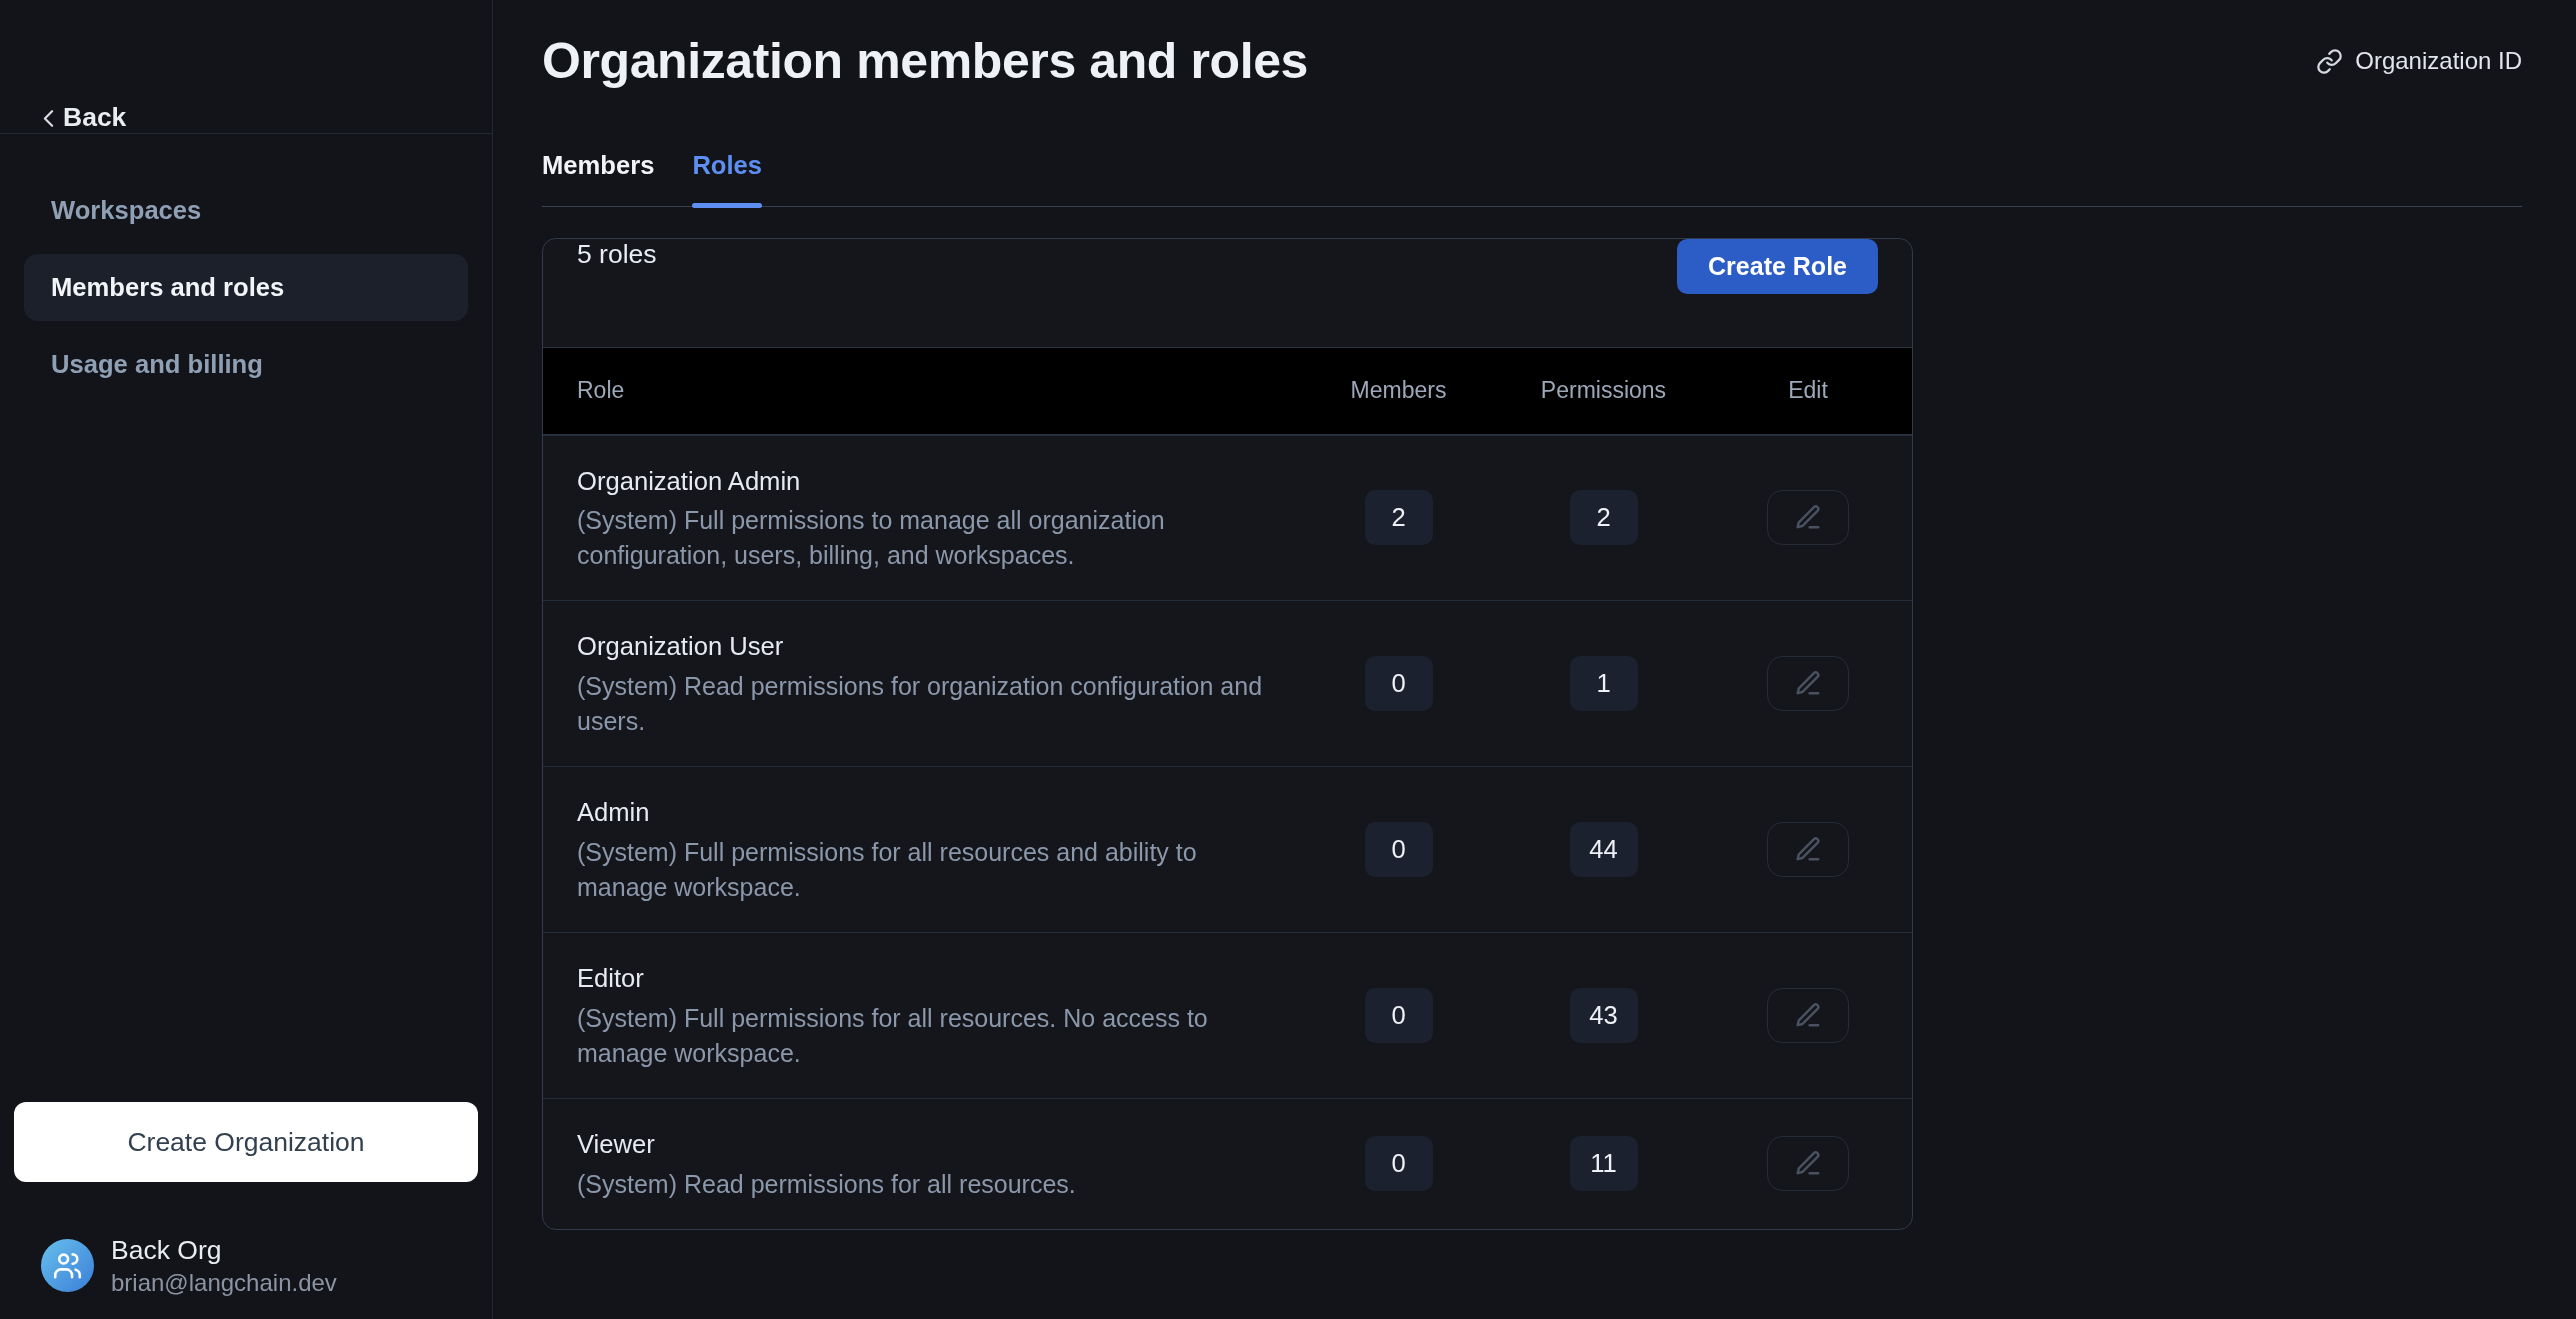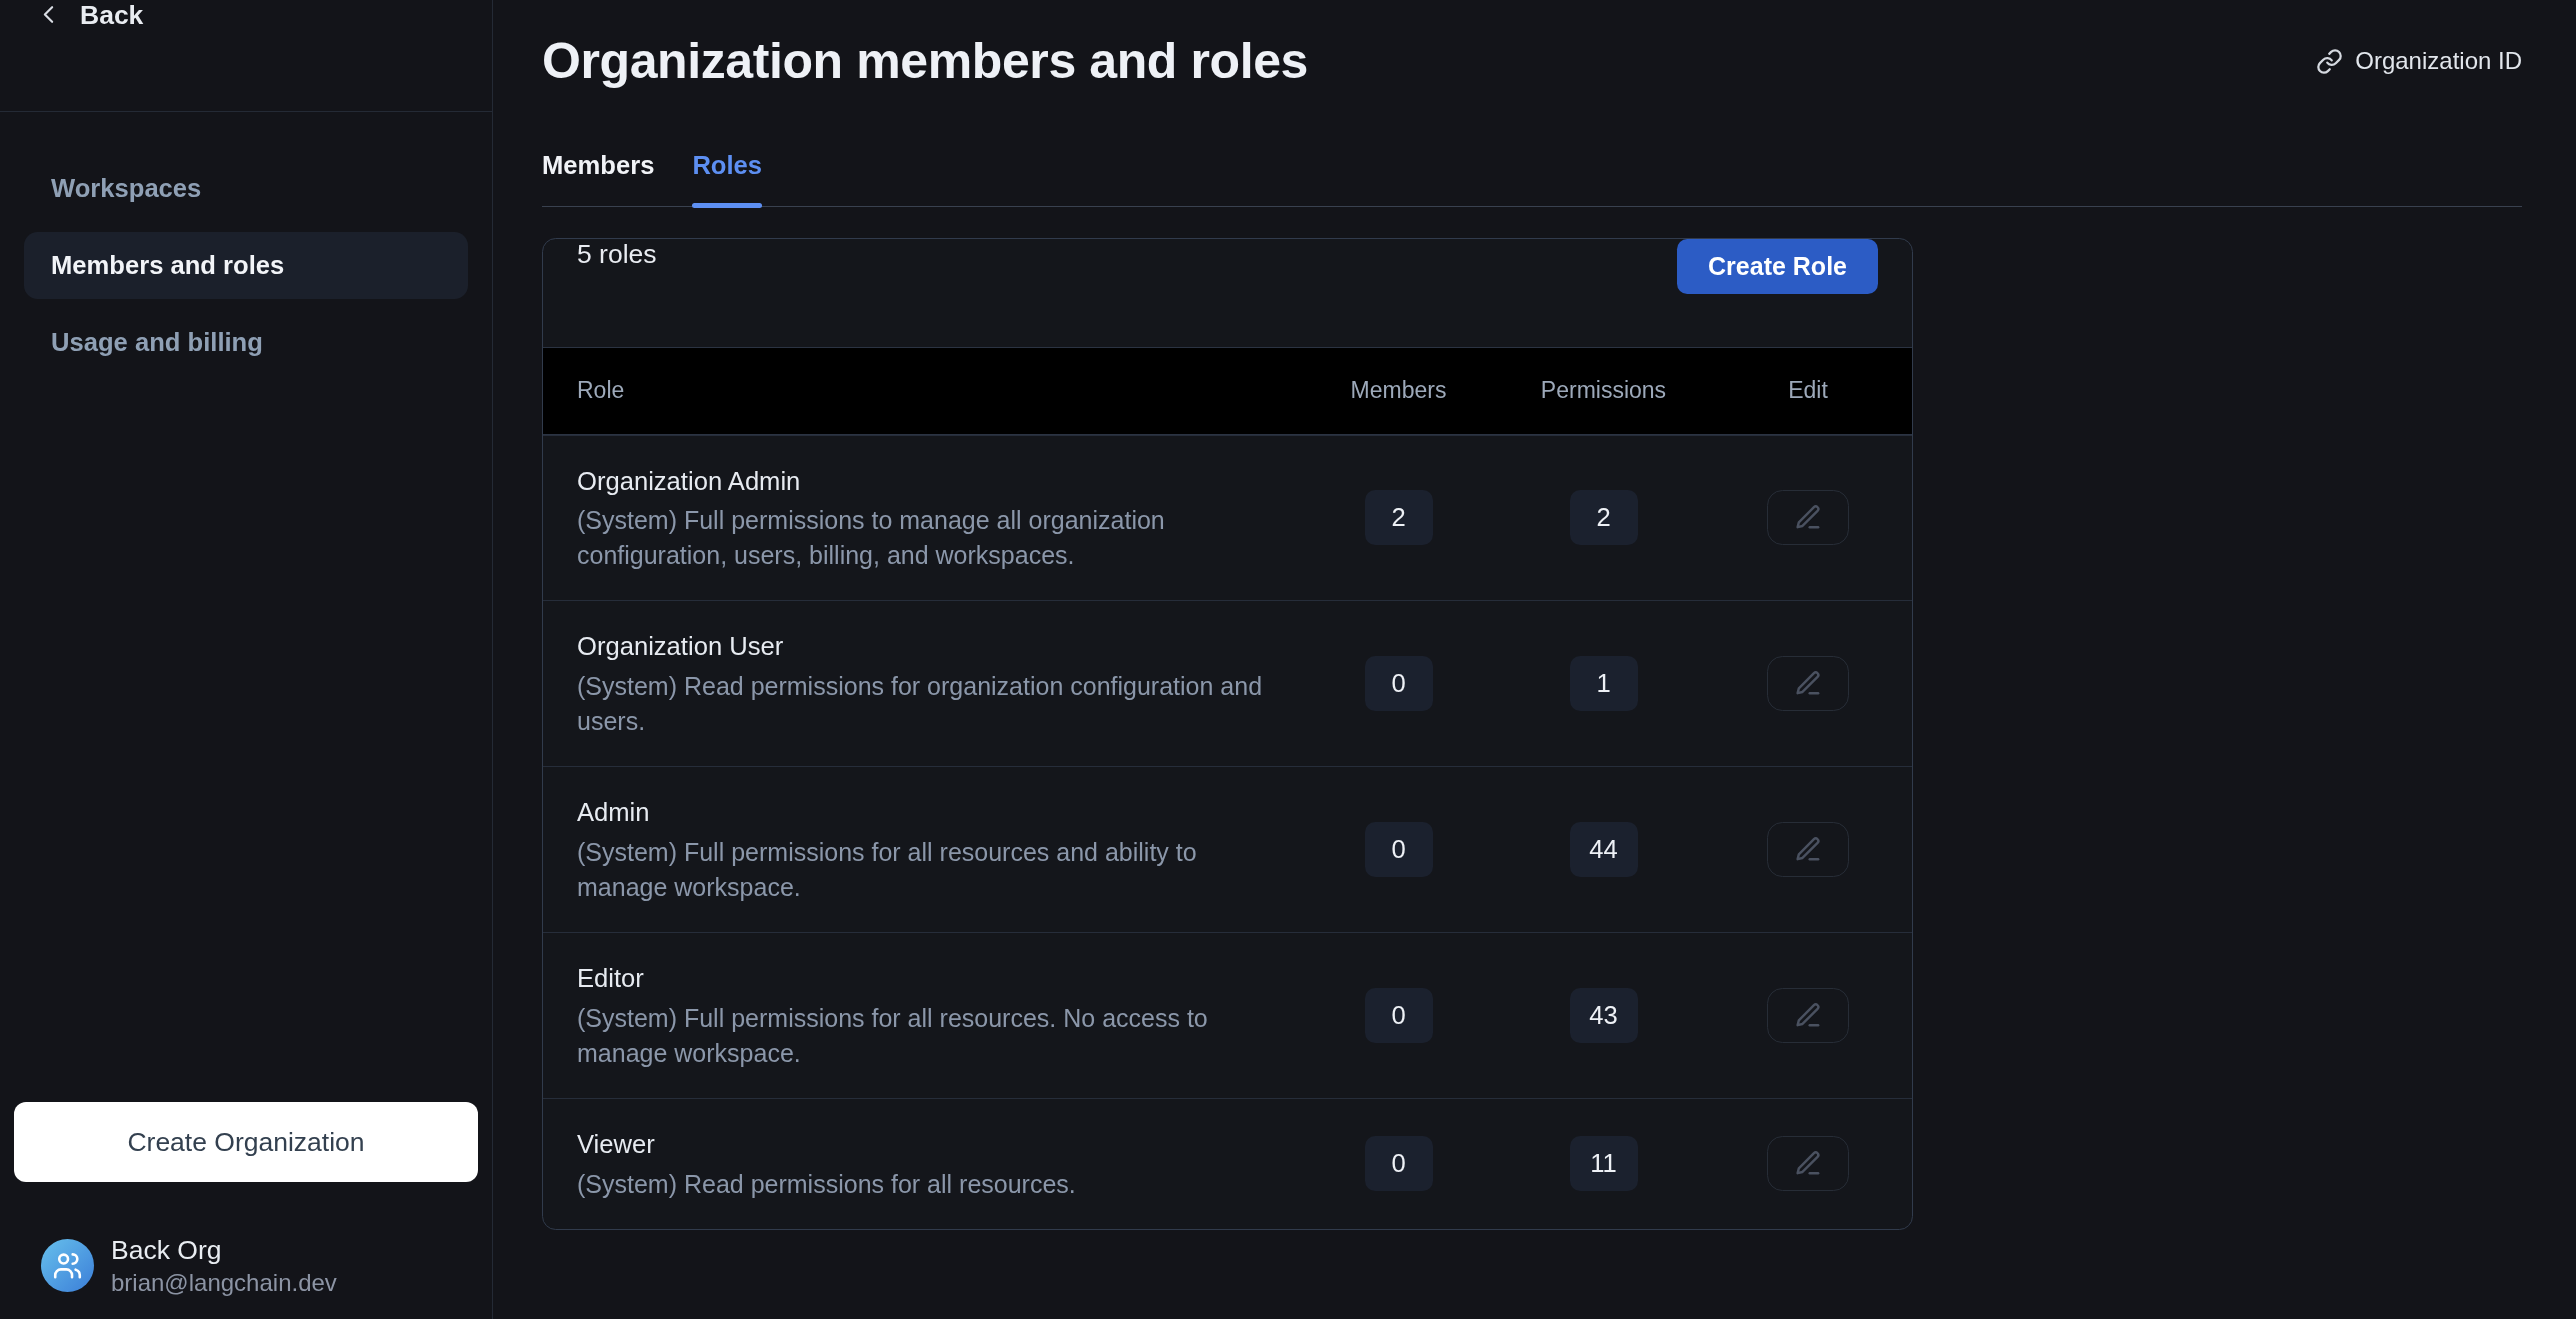--- a/index.html
+++ b/index.html
@@ -14,23 +14,23 @@
   svg { display:block; }
 
   
   .sidebar {
     width:493px; min-width:493px; height:100%;
     background:#131419;
     border-right:1.7px solid #242a35;
     display:flex; flex-direction:column;
   }
   .back-row {
-    height:112px;
-    display:flex; align-items:flex-start;
-    padding-left:34px; gap:17px;
+    height:134px;
+    display:flex; align-items:flex-end;
+    padding-left:34px; 
     border-bottom:1.7px solid #242a35;
     cursor:pointer;
   }
   .back-row .chev { width:29px; height:29px; stroke:#d8dce3; }
   .back-label { font-size:26.5px; font-weight:700; color:#e9ecf1; }
 
   .nav { padding-top:38px; display:flex; flex-direction:column; }
   .nav-item {
     height:67px; margin:5.1px 24px;
     display:flex; align-items:center;

